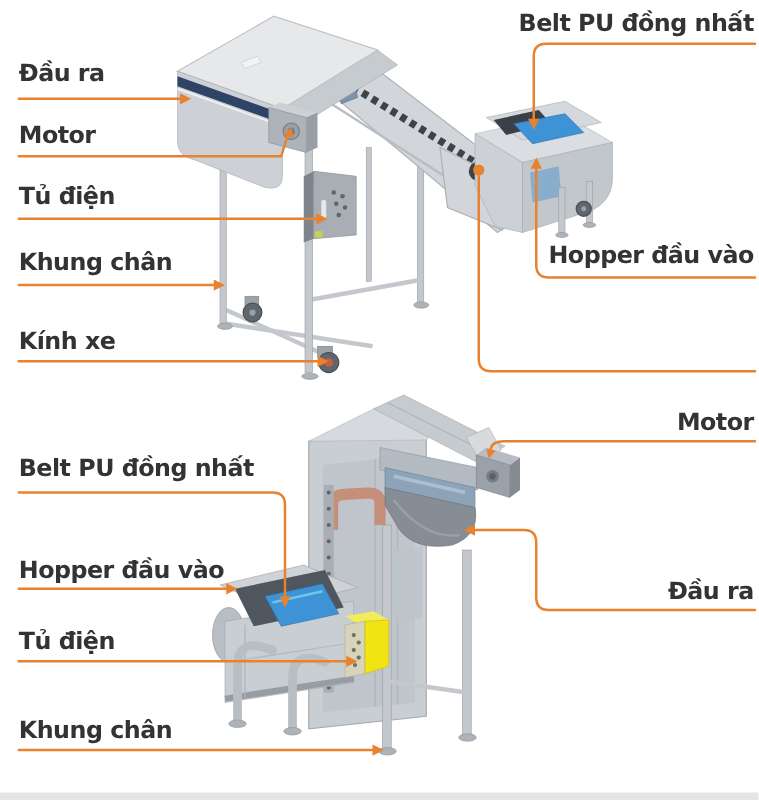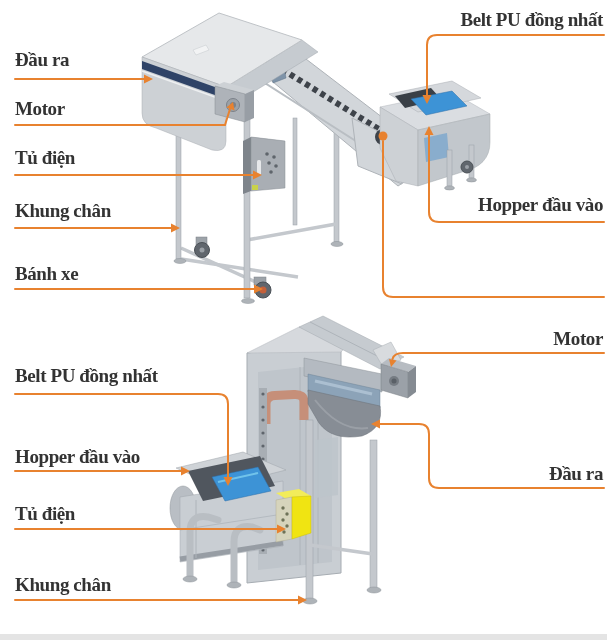--- a/index.html
+++ b/index.html
@@ -1,21 +1,21 @@
 <!DOCTYPE html>
 <html style="--leader: #E8822F; --text: #333333; --bg: #ffffff;"><head>
 <meta charset="utf-8">
 <style>
   :root{ --leader:#E8822F; --text:#333333; --bg:#ffffff; }
   html,body{margin:0;padding:0;background:#fff;}
   .canvas{position:relative;width:607px;height:640px;background:var(--bg);overflow:hidden;
           font-family:"DejaVu Sans","Liberation Sans",sans-serif;}
   .canvas svg{position:absolute;left:0;top:0;z-index:1;}
   .lbl{position:absolute;z-index:2;font-weight:700;font-size:19px;line-height:23px;
-       color:var(--text);letter-spacing:-0.4px;white-space:nowrap;font-family:Liberation Serif, serif;}
+       color:var(--text);letter-spacing:-0.4px;white-space:nowrap;}
   .lbl.right{text-align:right;}
   
   .steel-leg{fill:#C4C8CD;stroke:#989FA6;stroke-width:0.5;}
   .foot{fill:#AEB3B8;stroke:#8E949B;stroke-width:0.5;}
   .brace{stroke:#C4C8CD;stroke-width:3.5;}
   .caster-bracket{fill:#9DA3A9;stroke:#7B8187;stroke-width:0.5;}
   .wheel{fill:#60666D;stroke:#4A5056;stroke-width:1;}
   .hub-gray{fill:#9AA0A6;}
   .hub-orange{fill:#C4603A;}
   .panel-mid{fill:#D2D6DA;stroke:#AEB3B8;stroke-width:1;}
@@ -240,21 +240,21 @@
       <polygon class="arrow" points="371,424 380,419.5 380,428.5"></polygon>
     </g>
 
     <rect x="0" y="634" width="607" height="6" fill="#E4E4E4"></rect>
   </svg>
 
   <div class="lbl" style="left:15px;top:48px">Đầu ra</div>
   <div class="lbl" style="left:15px;top:97px">Motor</div>
   <div class="lbl" style="left:15px;top:146px">Tủ điện</div>
   <div class="lbl" style="left:15px;top:199px">Khung chân</div>
-  <div class="lbl" style="left:15px;top:262px">Bánh xe</div>
+  <div class="lbl" style="left:15px;top:262px">Kính xe</div>
 
   <div class="lbl right" style="right:4px;top:8px">Belt PU đồng nhất</div>
   <div class="lbl right" style="right:4px;top:193px">Hopper đầu vào</div>
 
   <div class="lbl" style="left:15px;top:364px">Belt PU đồng nhất</div>
   <div class="lbl" style="left:15px;top:445px">Hopper đầu vào</div>
   <div class="lbl" style="left:15px;top:502px">Tủ điện</div>
   <div class="lbl" style="left:15px;top:573px">Khung chân</div>
 
   <div class="lbl right" style="right:4px;top:327px">Motor</div>

